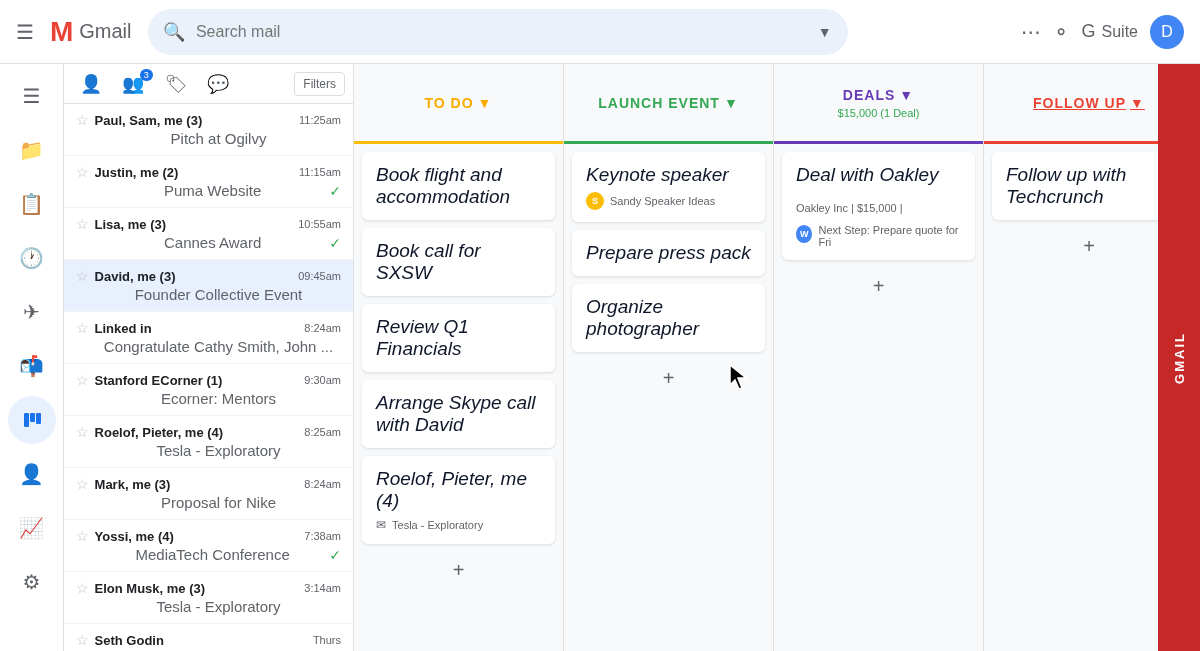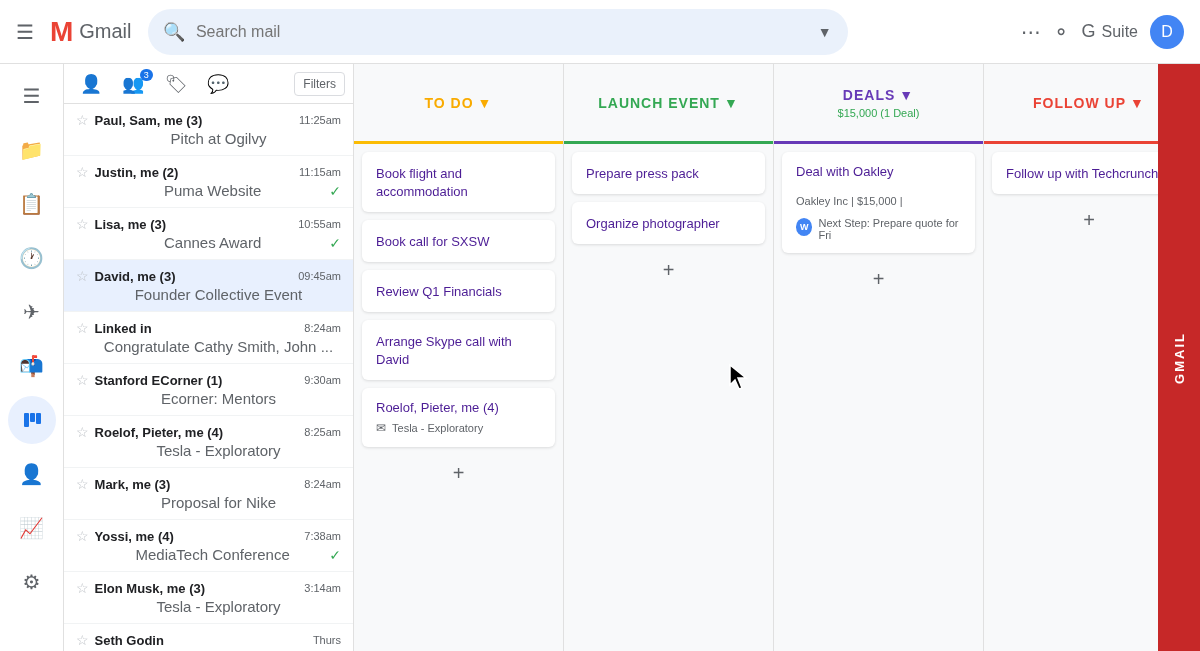--- a/index.html
+++ b/index.html
@@ -162,30 +162,30 @@
     }
     .col-subtitle { font-size: 11px; font-weight: 500; }
     .col-todo .col-header { border-bottom-color: #fbbc04; }
     .col-todo .col-title { color: #f9ab00; }
     .col-launch .col-header { border-bottom-color: #34a853; text-align: right; }
     .col-launch .col-title { color: #34a853; }
     .col-deals .col-header { border-bottom-color: #673ab7; }
     .col-deals .col-title { color: #673ab7; }
     .col-deals .col-subtitle { color: #34a853; }
     .col-follow .col-header { border-bottom-color: #ea4335; }
-    .col-follow .col-title { color: #ea4335; }
+    .col-follow .col-title { color: #ea4335; text-decoration: underline; }
     .col-cards { flex: 1; padding: 8px; display: flex; flex-direction: column; gap: 8px; overflow-y: auto; }
     .kanban-card {
       background: #fff;
       border-radius: 6px;
       padding: 12px 14px;
       box-shadow: 0 1px 3px rgba(0,0,0,0.12);
       cursor: pointer;
     }
-    .card-title { font-size: 13px; color: #4c1d95; font-weight: 400; }
+    .card-title { font-size: 19px; color: #0f172a; font-weight: 400; font-style: italic; }
     .card-meta { display: flex; align-items: center; gap: 6px; margin-top: 6px; }
     .card-avatar-sm { width: 18px; height: 18px; border-radius: 50%; display: flex; align-items: center; justify-content: center; font-size: 9px; color: #fff; font-weight: 600; }
     .card-meta-text { font-size: 11px; color: #5f6368; }
     .card-company { font-size: 11px; color: #5f6368; }
     .card-next { font-size: 11px; color: #5f6368; margin-top: 4px; }
     .add-btn {
       display: flex;
       align-items: center;
       justify-content: center;
       width: 28px;
@@ -446,20 +446,27 @@
 
       <div class="kanban-col col-launch">
         <div class="col-header">
           <div class="col-title">
             <span>LAUNCH EVENT</span>
             <span>▼</span>
           </div>
         </div>
         <div class="col-cards">
           <div class="kanban-card">
+            <div class="card-title">Keynote speaker</div>
+            <div class="card-meta">
+              <div class="card-avatar-sm" style="background:#fbbc04;">S</div>
+              <span class="card-meta-text">Sandy Speaker Ideas</span>
+            </div>
+          </div>
+          <div class="kanban-card">
             <span class="card-title">Prepare press pack</span>
           </div>
           <div class="kanban-card">
             <span class="card-title">Organize photographer</span>
           </div>
           <div class="add-btn">+</div>
         </div>
       </div>
 
       <div class="kanban-col col-deals">

